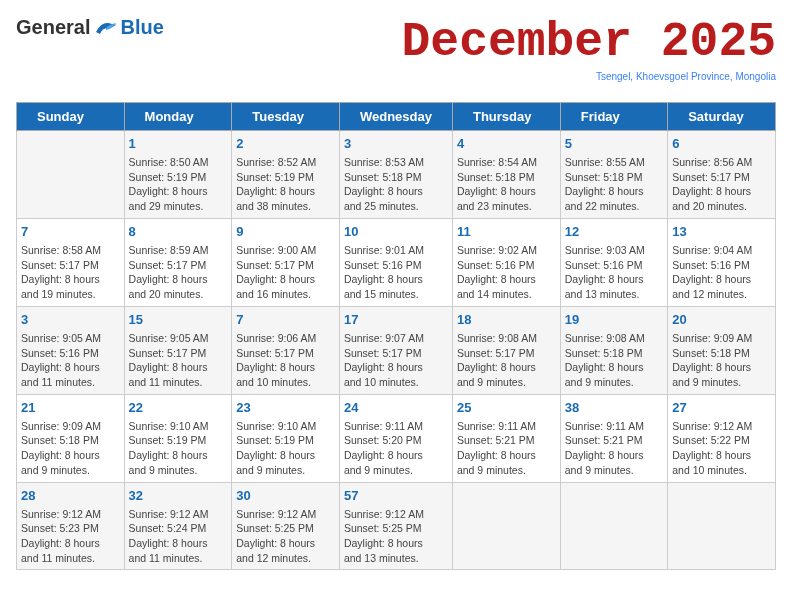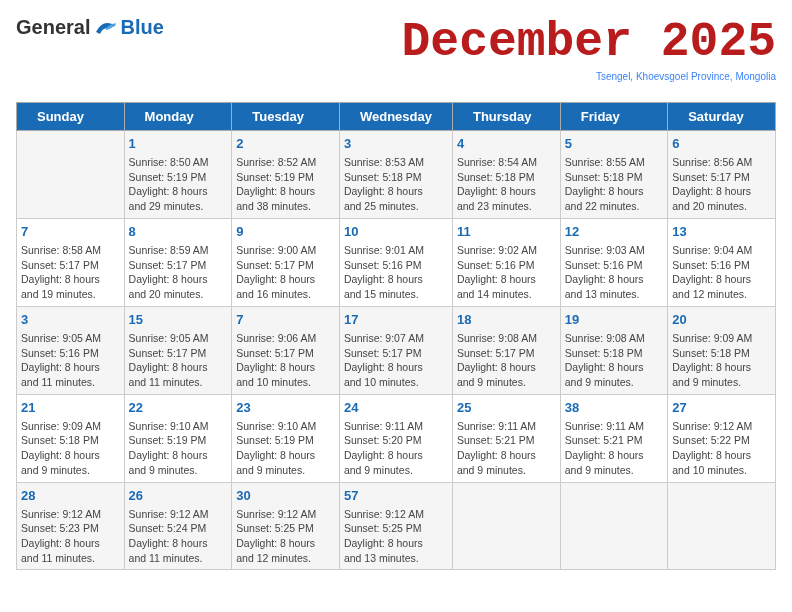--- a/index.html
+++ b/index.html
@@ -333,21 +333,21 @@
       </tr>
       <tr>
         <td>
           <span class="day-number">28</span>
           <div class="day-info">Sunrise: 9:12 AM</div>
           <div class="day-info">Sunset: 5:23 PM</div>
           <div class="day-info">Daylight: 8 hours</div>
           <div class="day-info">and 11 minutes.</div>
         </td>
         <td>
-          <span class="day-number">26</span>
+          <span class="day-number">32</span>
           <div class="day-info">Sunrise: 9:12 AM</div>
           <div class="day-info">Sunset: 5:24 PM</div>
           <div class="day-info">Daylight: 8 hours</div>
           <div class="day-info">and 11 minutes.</div>
         </td>
         <td>
           <span class="day-number">30</span>
           <div class="day-info">Sunrise: 9:12 AM</div>
           <div class="day-info">Sunset: 5:25 PM</div>
           <div class="day-info">Daylight: 8 hours</div>

